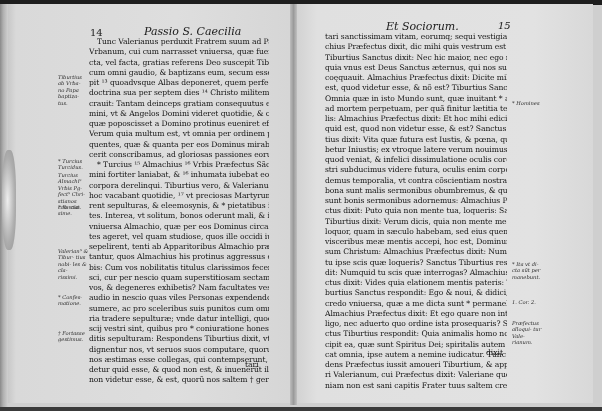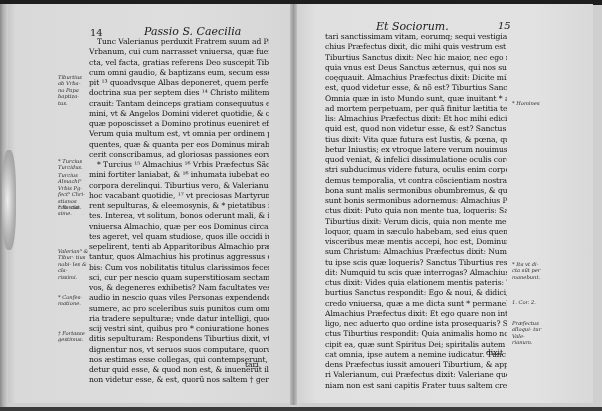--- a/index.html
+++ b/index.html
@@ -86,21 +86,21 @@
   <div class="margin" style="left:58px;top:0;width:30px;height:411px;">
     <span class="mnote" style="top:74px;white-space:normal;width:30px;">Tiburtius ab Vrba- no Papa baptiza- tus.</span>
     <span class="mnote" style="top:158px;white-space:normal;width:30px;">* Turcius Turcidus.</span>
     <span class="mnote" style="top:172px;white-space:normal;width:30px;">Turcius Almachi⁹ Vrbis Pg- fect⁹ Chri- stianos cru- ciat.</span>
     <span class="mnote" style="top:204px;white-space:normal;width:30px;">* Parcis- sime.</span>
     <span class="mnote" style="top:248px;white-space:normal;width:30px;">Valerian⁹ &amp; Tibur- tius nobi- les &amp; cla- rissimi.</span>
     <span class="mnote" style="top:294px;white-space:normal;width:30px;">* Confes- matione.</span>
     <span class="mnote" style="top:330px;white-space:normal;width:30px;">† Fortasse gestimus.</span>
   </div>
 
-  <div class="header" style="left:376px;top:20px;">
+  <div class="header" style="left:386px;top:20px;">
     <span class="htitle">Et Sociorum.</span>
   </div>
   <div class="header" style="left:498px;top:20px;font-style:italic;">
     <span class="hnum">15</span>
   </div>
 
   <div class="body-text" style="left:325px;top:32px;width:182px;">
     <span class="line">tari sanctissimam vitam, eorumq; sequi vestigia. Alma-</span>
     <span class="line">chius Præfectus dixit, dic mihi quis vestrum est senior?</span>
     <span class="line">Tiburtius Sanctus dixit: Nec hic maior, nec ego minor,</span>

